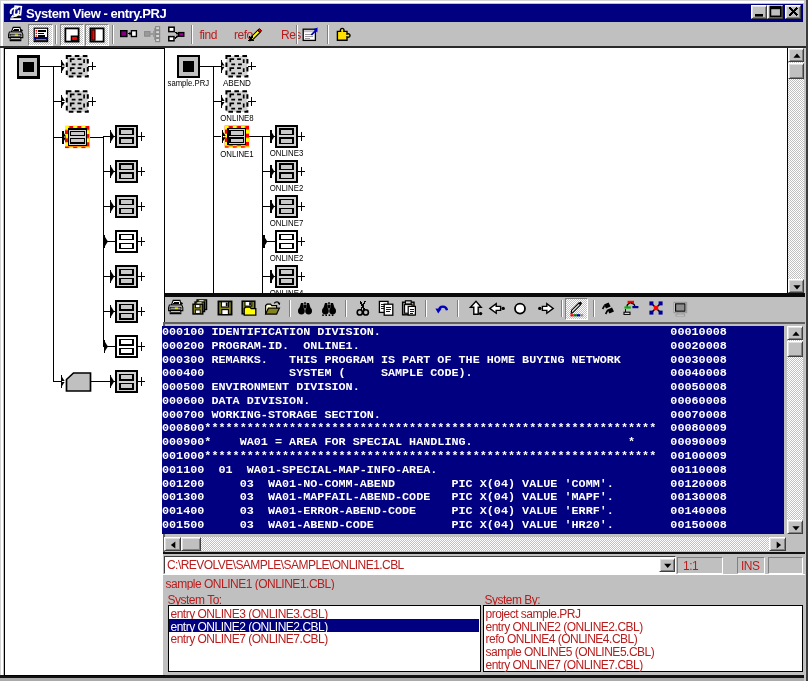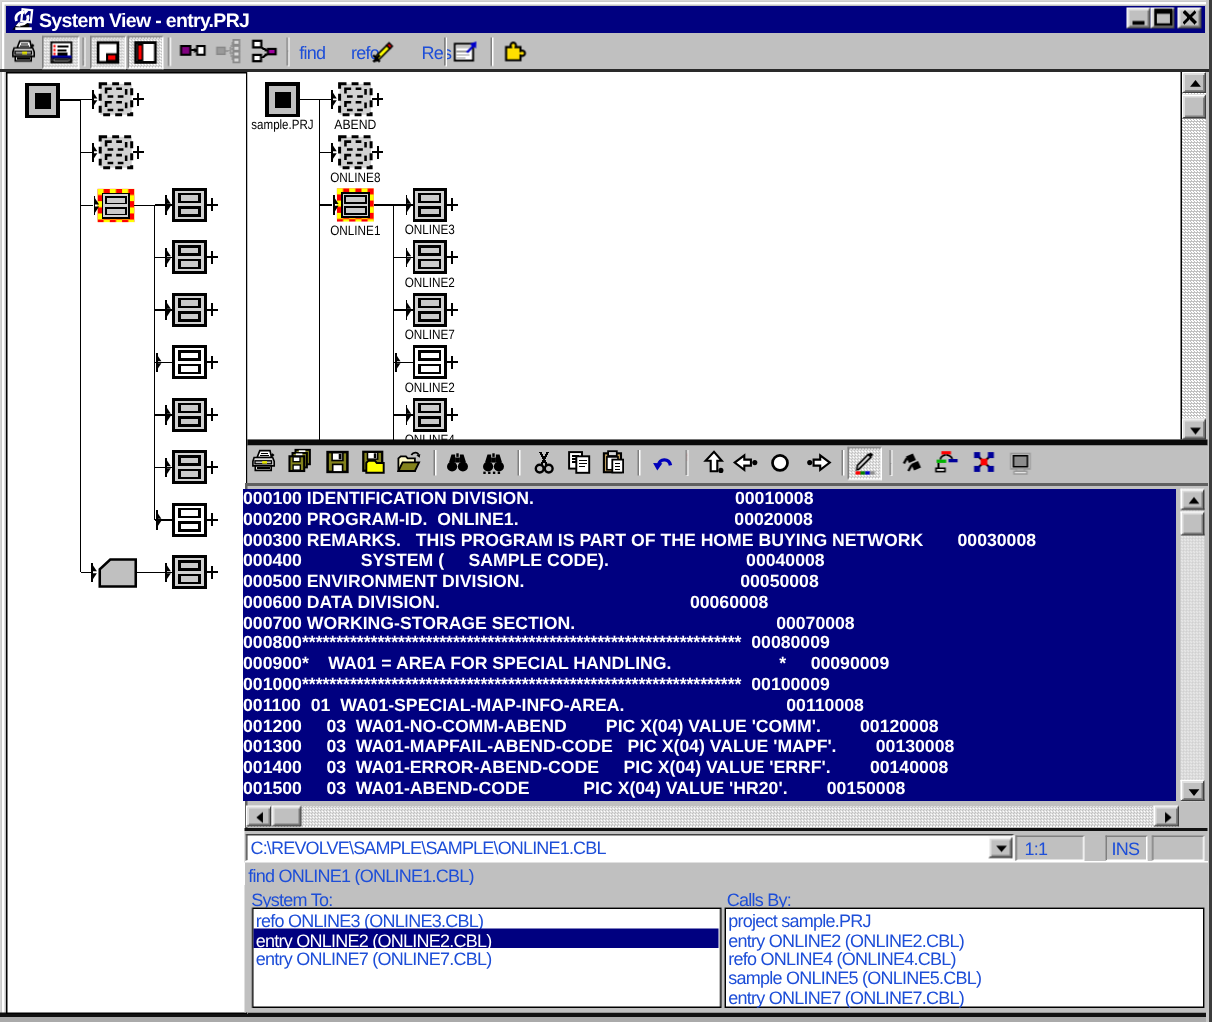--- a/index.html
+++ b/index.html
@@ -7,21 +7,21 @@
 .btn3d{position:absolute;background:#c0c0c0;border-top:1px solid #fff;border-left:1px solid #fff;
  border-right:1px solid #404040;border-bottom:1px solid #404040;
  box-shadow:inset 1px 1px 0 #dfdfdf,inset -1px -1px 0 #808080}
 .tbtn{position:absolute;border-top:1px solid #808080;border-left:1px solid #808080;
  border-right:1px solid #fff;border-bottom:1px solid #fff}
 .dither{background-image:conic-gradient(#fff 90deg,#c0c0c0 90deg 180deg,#fff 180deg 270deg,#c0c0c0 270deg);
  background-size:2px 2px}
 .sep{position:absolute;width:2px;border-left:1px solid #808080;border-right:1px solid #fff}
 .sunk{position:absolute;border-top:1px solid #808080;border-left:1px solid #808080;
  border-right:1px solid #fff;border-bottom:1px solid #fff;background:#c0c0c0}
-.lab{position:absolute;font-size:12px;color:#1d4ed8;white-space:pre;letter-spacing:-0.5px}
+.lab{position:absolute;font-size:12px;color:#b91c1c;white-space:pre;letter-spacing:-0.5px}
 svg{position:absolute;overflow:visible}
 pre,.lab,div{transform:translateZ(0)}
 </style></head><body>
 
 <div class="abs" style="left:0;top:0;width:808px;height:681px;border:1px solid #b8b8b8;border-top-color:#d4d4d4;border-left-color:#d4d4d4"></div>
 <div class="abs" style="left:1px;top:1px;width:806px;height:679px;border:2px solid #fff;border-right-color:#505050;border-bottom-color:#505050"></div>
 <div class="abs" style="left:0;top:675px;width:808px;height:2.5px;background:#111"></div>
 <div class="abs" style="left:0;top:677.5px;width:808px;height:3.5px;background:#aaa"></div>
 <div class="abs" style="left:804px;top:0;width:2px;height:681px;background:#c6c6c6"></div>
 <div class="abs" style="left:806px;top:0;width:2px;height:681px;background:#3c3c3c"></div>
@@ -507,21 +507,21 @@
     <rect x="5.8" y="5.8" width="4.4" height="4.4" fill="#f00"></rect>
   </svg>
 <svg style="position:absolute;left:671.5px;top:300.5px" width="16" height="16" viewBox="0 0 16 16">
     <rect x="2" y="1.4" width="12.6" height="10.2" fill="#fff" stroke="#9a9a9a" stroke-width="1.2"></rect>
     <rect x="3.6" y="2.8" width="9.4" height="7.4" fill="#8c8c8c" stroke="#000" stroke-width="1.1"></rect>
     <rect x="5.6" y="11.6" width="5.4" height="1.6" fill="#c8c8c8" stroke="#9a9a9a" stroke-width="1"></rect>
     <rect x="4" y="13.2" width="8.6" height="1.8" fill="#e8e8e8" stroke="#9a9a9a" stroke-width="1"></rect>
   </svg>
 <div class="abs" style="left:163px;top:322px;width:642px;height:230px;background:#c0c0c0;border-top:2px solid #606060;border-left:2px solid #606060"></div>
 <div class="abs" style="left:162.2px;top:325.8px;width:622.3px;height:208.7px;background:#000080"></div>
-<pre class="abs" style="transform:translateZ(0);will-change:transform;left:161.9px;top:326.4px;font-family:Liberation Sans, sans-serif;font-weight:bold;font-size:11.78px;line-height:13.78px;color:#fff">000100 IDENTIFICATION DIVISION.                                         00010008
+<pre class="abs" style="transform:translateZ(0);will-change:transform;left:161.9px;top:326.4px;font-family:Liberation Mono, monospace;font-weight:bold;font-size:11.78px;line-height:13.78px;color:#fff">000100 IDENTIFICATION DIVISION.                                         00010008
 000200 PROGRAM-ID.  ONLINE1.                                            00020008
 000300 REMARKS.   THIS PROGRAM IS PART OF THE HOME BUYING NETWORK       00030008
 000400            SYSTEM (     SAMPLE CODE).                            00040008
 000500 ENVIRONMENT DIVISION.                                            00050008
 000600 DATA DIVISION.                                                   00060008
 000700 WORKING-STORAGE SECTION.                                         00070008
 000800****************************************************************  00080009
 000900*    WA01 = AREA FOR SPECIAL HANDLING.                      *     00090009
 001000****************************************************************  00100009
 001100  01  WA01-SPECIAL-MAP-INFO-AREA.                                 00110008
@@ -561,26 +561,26 @@
 <div class="btn3d" style="left:659px;top:557.5px;width:15.5px;height:14.5px"></div>
 <svg style="position:absolute;left:659.5px;top:558.5px" width="15" height="14" viewBox="0 0 15 14">
     <polygon points="7.7,9 4.1,4.8 11.3,4.8" fill="#000"></polygon>
   </svg>
 <div class="sunk" style="left:677px;top:556.5px;width:45.5px;height:17px"></div>
 <div class="lab" style="left:683px;top:559px">1:1</div>
 <div class="sunk" style="left:736.5px;top:556.5px;width:28px;height:17px"></div>
 <div class="lab" style="left:741px;top:559px">INS</div>
 <div class="sunk" style="left:767.5px;top:556.5px;width:35.5px;height:17px"></div>
 <div class="abs" style="left:163px;top:574px;width:642px;height:16px;background:#c0c0c0;border-top:1.2px solid #fff"></div>
-<div class="lab" style="left:165.5px;top:577px">find ONLINE1 (ONLINE1.CBL)</div>
+<div class="lab" style="left:165.5px;top:577px">sample ONLINE1 (ONLINE1.CBL)</div>
 <div class="abs" style="left:163px;top:590px;width:642px;height:85px;background:#c0c0c0"></div>
 <div class="lab" style="left:167.5px;top:592.8px">System To:</div>
-<div class="lab" style="left:484.5px;top:592.8px">Calls By:</div>
+<div class="lab" style="left:484.5px;top:592.8px">System By:</div>
 <div class="abs" style="left:167.5px;top:604.5px;width:313px;height:67px;background:#fff;border:1.4px solid #000"></div>
 <div class="abs" style="left:482.5px;top:604.5px;width:320.5px;height:67px;background:#fff;border:1.4px solid #000"></div>
-<div class="lab" style="left:170.5px;top:607px">refo ONLINE3 (ONLINE3.CBL)</div>
+<div class="lab" style="left:170.5px;top:607px">entry ONLINE3 (ONLINE3.CBL)</div>
 <div class="abs" style="left:169px;top:619.4px;width:310px;height:12.65px;background:#000080"></div>
 <div class="lab" style="left:170.5px;top:619.65px;color:#fff">entry ONLINE2 (ONLINE2.CBL)</div>
 <div class="lab" style="left:170.5px;top:632.3px">entry ONLINE7 (ONLINE7.CBL)</div>
 <div class="lab" style="left:485.5px;top:607px">project sample.PRJ</div>
 <div class="lab" style="left:485.5px;top:619.65px">entry ONLINE2 (ONLINE2.CBL)</div>
 <div class="lab" style="left:485.5px;top:632.3px">refo ONLINE4 (ONLINE4.CBL)</div>
 <div class="lab" style="left:485.5px;top:644.95px">sample ONLINE5 (ONLINE5.CBL)</div>
 <div class="lab" style="left:485.5px;top:657.6px">entry ONLINE7 (ONLINE7.CBL)</div>
 </body></html>

